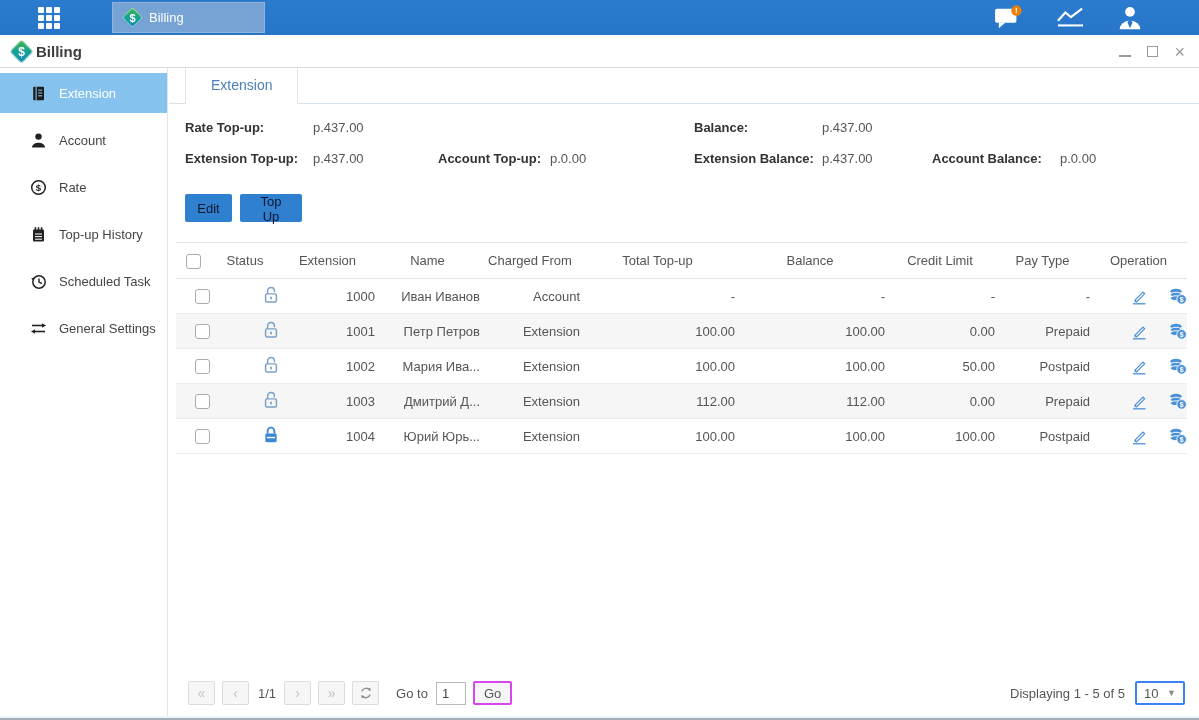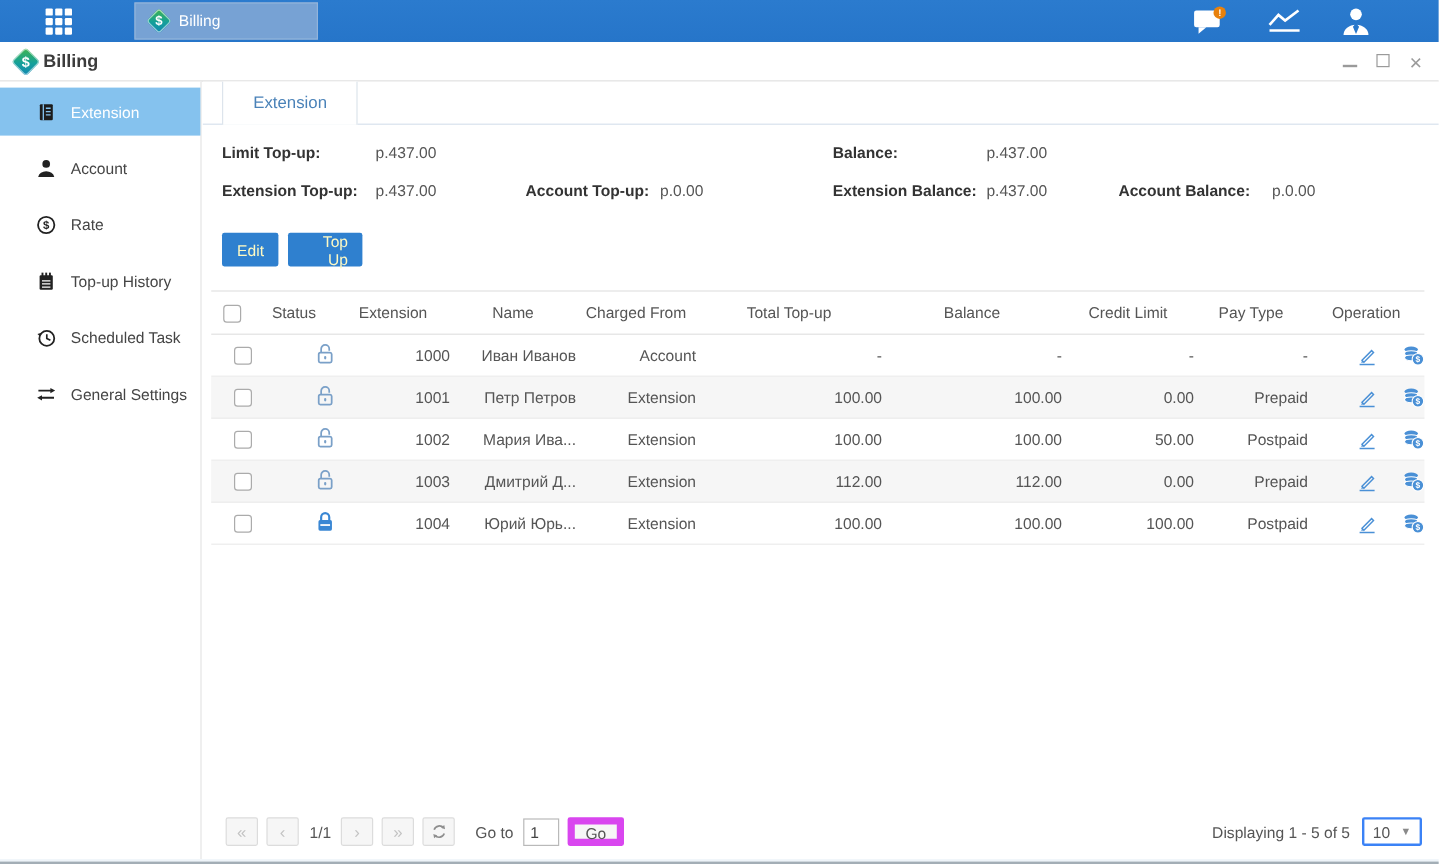--- a/index.html
+++ b/index.html
@@ -53,22 +53,22 @@
   .tabstrip { height:36px; border-bottom:1px solid #d8e2ed; }
   .tab { display:inline-block; margin-left:16px; padding:0 25px; height:36px;
     line-height:35px; font-size:14px; color:#4a82b8; background:#fff;
     border-left:1px solid #dde4ec; border-right:1px solid #dde4ec;
     position:relative; top:0; cursor:pointer; }
 
   .summary { position:absolute; left:0; top:36px; right:0; height:100px; font-size:13px; }
   .summary .lab { position:absolute; font-weight:bold; color:#333; }
   .summary .val { position:absolute; color:#555; }
 
-  .btn { position:absolute; height:28px; background:#2f80cf; color:#fef9c3; border:none;
-    border-radius:2px; font-size:13px; font-family:inherit; cursor:pointer; padding:0 12px;text-align:right; }
+  .btn { position:absolute; height:28px; background:#2f80cf; color:#0f172a; border:none;
+    border-radius:2px; font-size:13px; font-family:inherit; cursor:pointer; padding:0 12px; }
   #btn-edit { left:16px; top:126px; width:47px; }
   #btn-topup { left:71px; top:126px; width:62px; }
 
   
   #ext-table { position:absolute; left:7px; top:174px; width:1011px;
     border-collapse:collapse; table-layout:fixed; font-size:13px; color:#555; }
   #ext-table th { font-weight:normal; color:#555; height:36px;
     border-top:1px solid #e2e2e2; border-bottom:1px solid #e2e2e2; text-align:center; }
   #ext-table td { height:35px; text-align:right; border-bottom:1px solid #ececec; }
   #ext-table tbody tr:nth-child(even) { background:#f6f6f6; }
@@ -83,21 +83,21 @@
   
   #pager { position:absolute; left:19px; right:14px; bottom:10px; height:26px;
     display:flex; align-items:center; font-size:13px; color:#555; }
   .pg-btn { width:27px; height:24px; background:#f6f6f6; border:1px solid #dcdcdc;
     border-radius:2px; display:flex; align-items:center; justify-content:center;
     color:#c3c3c3; font-size:14px; margin-right:7px; cursor:pointer; }
   .pg-txt { margin:0 8px 0 2px; color:#555; }
   .goto-lbl { margin:0 8px 0 10px; }
   .goto-input { width:30px; height:23px; border:1px solid #b9b9b9; font-size:13px;
     padding-left:5px; font-family:inherit; color:#444; }
-  .go-btn { height:24px; margin-left:7px; background:#f6f6f6; border:6px solid #d946ef;
+  .go-btn { height:24px; margin-left:7px; background:#f6f6f6; border:2px solid #d946ef;
     border-radius:2px; font-size:13px; color:#555; padding:0 9px; cursor:pointer; font-family:inherit; }
   .displaying { margin-left:auto; margin-right:10px; color:#555; }
   .page-size { width:50px; height:24px; border:2px solid #3b82f6; border-radius:2px;
     display:flex; align-items:center; padding:0 7px; color:#555; cursor:pointer; background:#fff; }
   .page-size .caret { margin-left:auto; color:#8a8a8a; font-size:9px; }
 
   #bottom-strip { position:absolute; left:0; right:0; bottom:0; height:4px;
     background:#eef4f9; border-bottom:2px solid #a3aeb6; }
 </style>
 </head>
@@ -205,21 +205,21 @@
     <span>General Settings</span>
   </div>
 </div>
 
 <div id="main">
   <div class="tabstrip">
     <span class="tab">Extension</span>
   </div>
 
   <div class="summary">
-    <span class="lab" style="left:16px;  top:16px;">Limit Top-up:</span>
+    <span class="lab" style="left:16px;  top:16px;">Rate Top-up:</span>
     <span class="val" style="left:144px; top:16px;">p.437.00</span>
     <span class="lab" style="left:525px; top:16px;">Balance:</span>
     <span class="val" style="left:653px; top:16px;">p.437.00</span>
     <span class="lab" style="left:16px;  top:47px;">Extension Top-up:</span>
     <span class="val" style="left:144px; top:47px;">p.437.00</span>
     <span class="lab" style="left:269px; top:47px;">Account Top-up:</span>
     <span class="val" style="left:381px; top:47px;">p.0.00</span>
     <span class="lab" style="left:525px; top:47px;">Extension Balance:</span>
     <span class="val" style="left:653px; top:47px;">p.437.00</span>
     <span class="lab" style="left:763px; top:47px;">Account Balance:</span>

